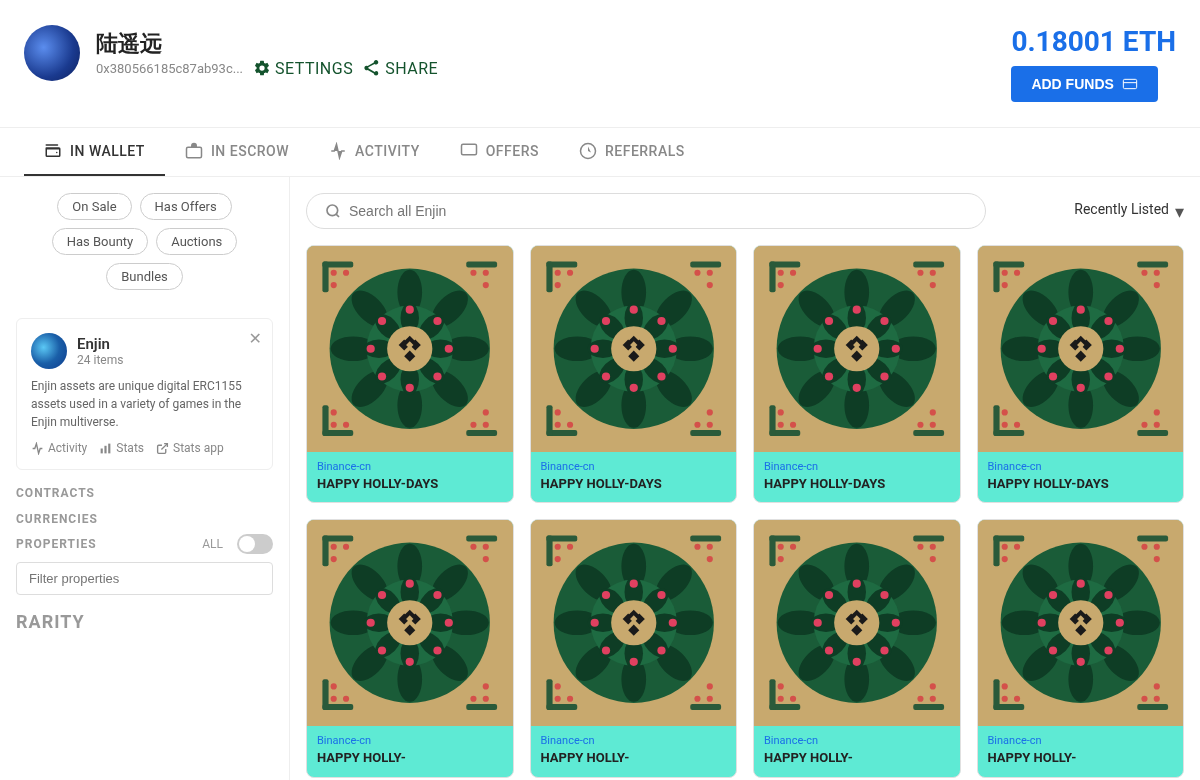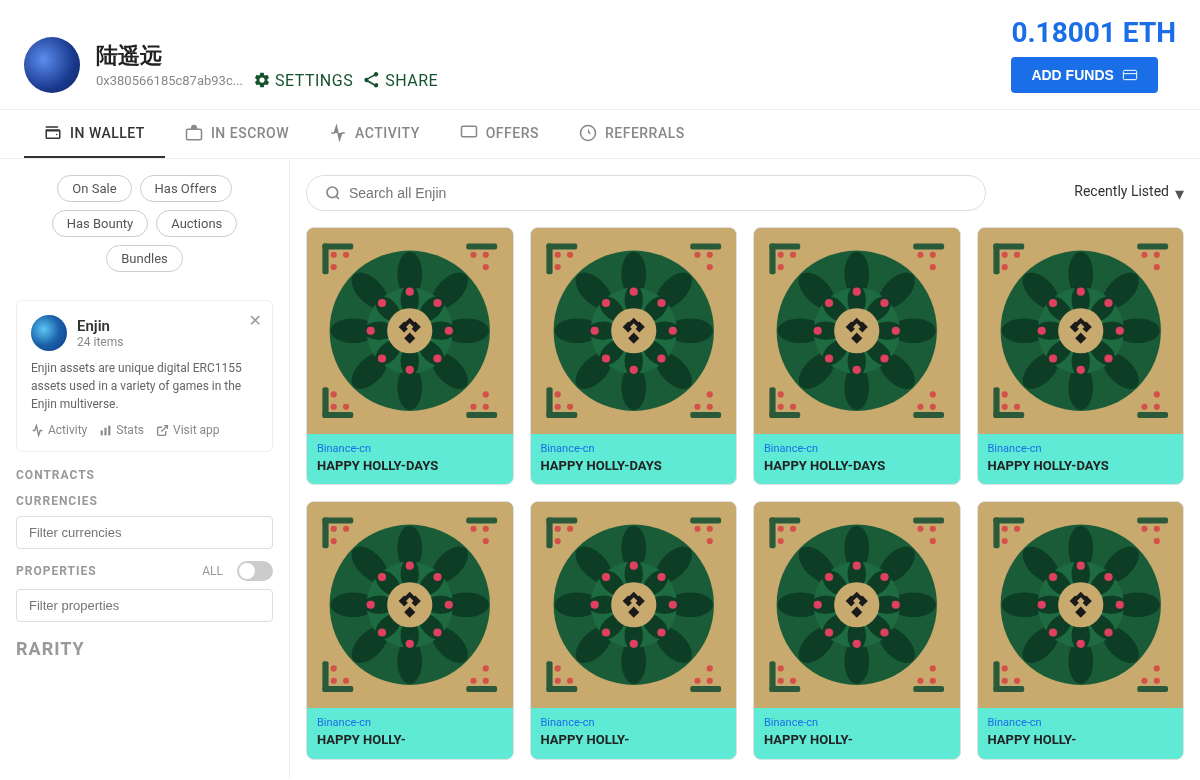--- a/index.html
+++ b/index.html
@@ -1,23 +1,23 @@
 <!DOCTYPE html>
 <html><head>
   <meta charset="utf-8">
   <style>
     * { box-sizing: border-box; margin: 0; padding: 0; }
     body { font-family: -apple-system, BlinkMacSystemFont, 'Segoe UI', Roboto, sans-serif; background: #fff; color: #333; }
 
     
     .header {
       display: flex;
-      align-items: flex-end;
+      align-items: flex-start;
       justify-content: space-between;
-      padding: 16px 24px;
+      padding: 25px 24px;
       border-bottom: 1px solid #eee;
     }
     .header-left { display: flex; align-items: center; gap: 16px; }
     .avatar {
       width: 56px; height: 56px; border-radius: 50%;
       background: radial-gradient(circle at 35% 40%, #5b8dee, #1a3a8f 60%, #0d1f5c);
     }
     .user-info { display: flex; flex-direction: column; }
     .user-name { font-size: 22px; font-weight: 600; color: #222; }
     .user-address { font-size: 13px; color: #888; display: flex; align-items: center; gap: 10px; }
@@ -248,31 +248,30 @@
               <rect x="17" y="3" width="4" height="18"></rect>
             </svg>
           <span>Stats</span>
         </span>
         <span class="collection-action">
           <svg width="13" height="13" viewBox="0 0 24 24" fill="none" stroke="currentColor" stroke-width="2.5">
               <path d="M18 13v6a2 2 0 0 1-2 2H5a2 2 0 0 1-2-2V8a2 2 0 0 1 2-2h6"></path>
               <polyline points="15 3 21 3 21 9"></polyline>
               <line x1="10" y1="14" x2="21" y2="3"></line>
             </svg>
-          <span>Visit app</span>
+          <span>Stats app</span>
         </span>
       </div>
     </div>
 
     
     <div class="sidebar-section">CONTRACTS</div>
 
     
     <div class="sidebar-section">CURRENCIES</div>
-    <input class="filter-input" type="text" placeholder="Filter currencies" style="">
 
     
     <div class="properties-header">
       <span class="properties-label">PROPERTIES</span>
       <div style="display:flex;align-items:center;gap:14px;">
         <span class="properties-all">ALL</span>
         <div class="toggle">
           <div class="toggle-knob"></div>
         </div>
       </div>

